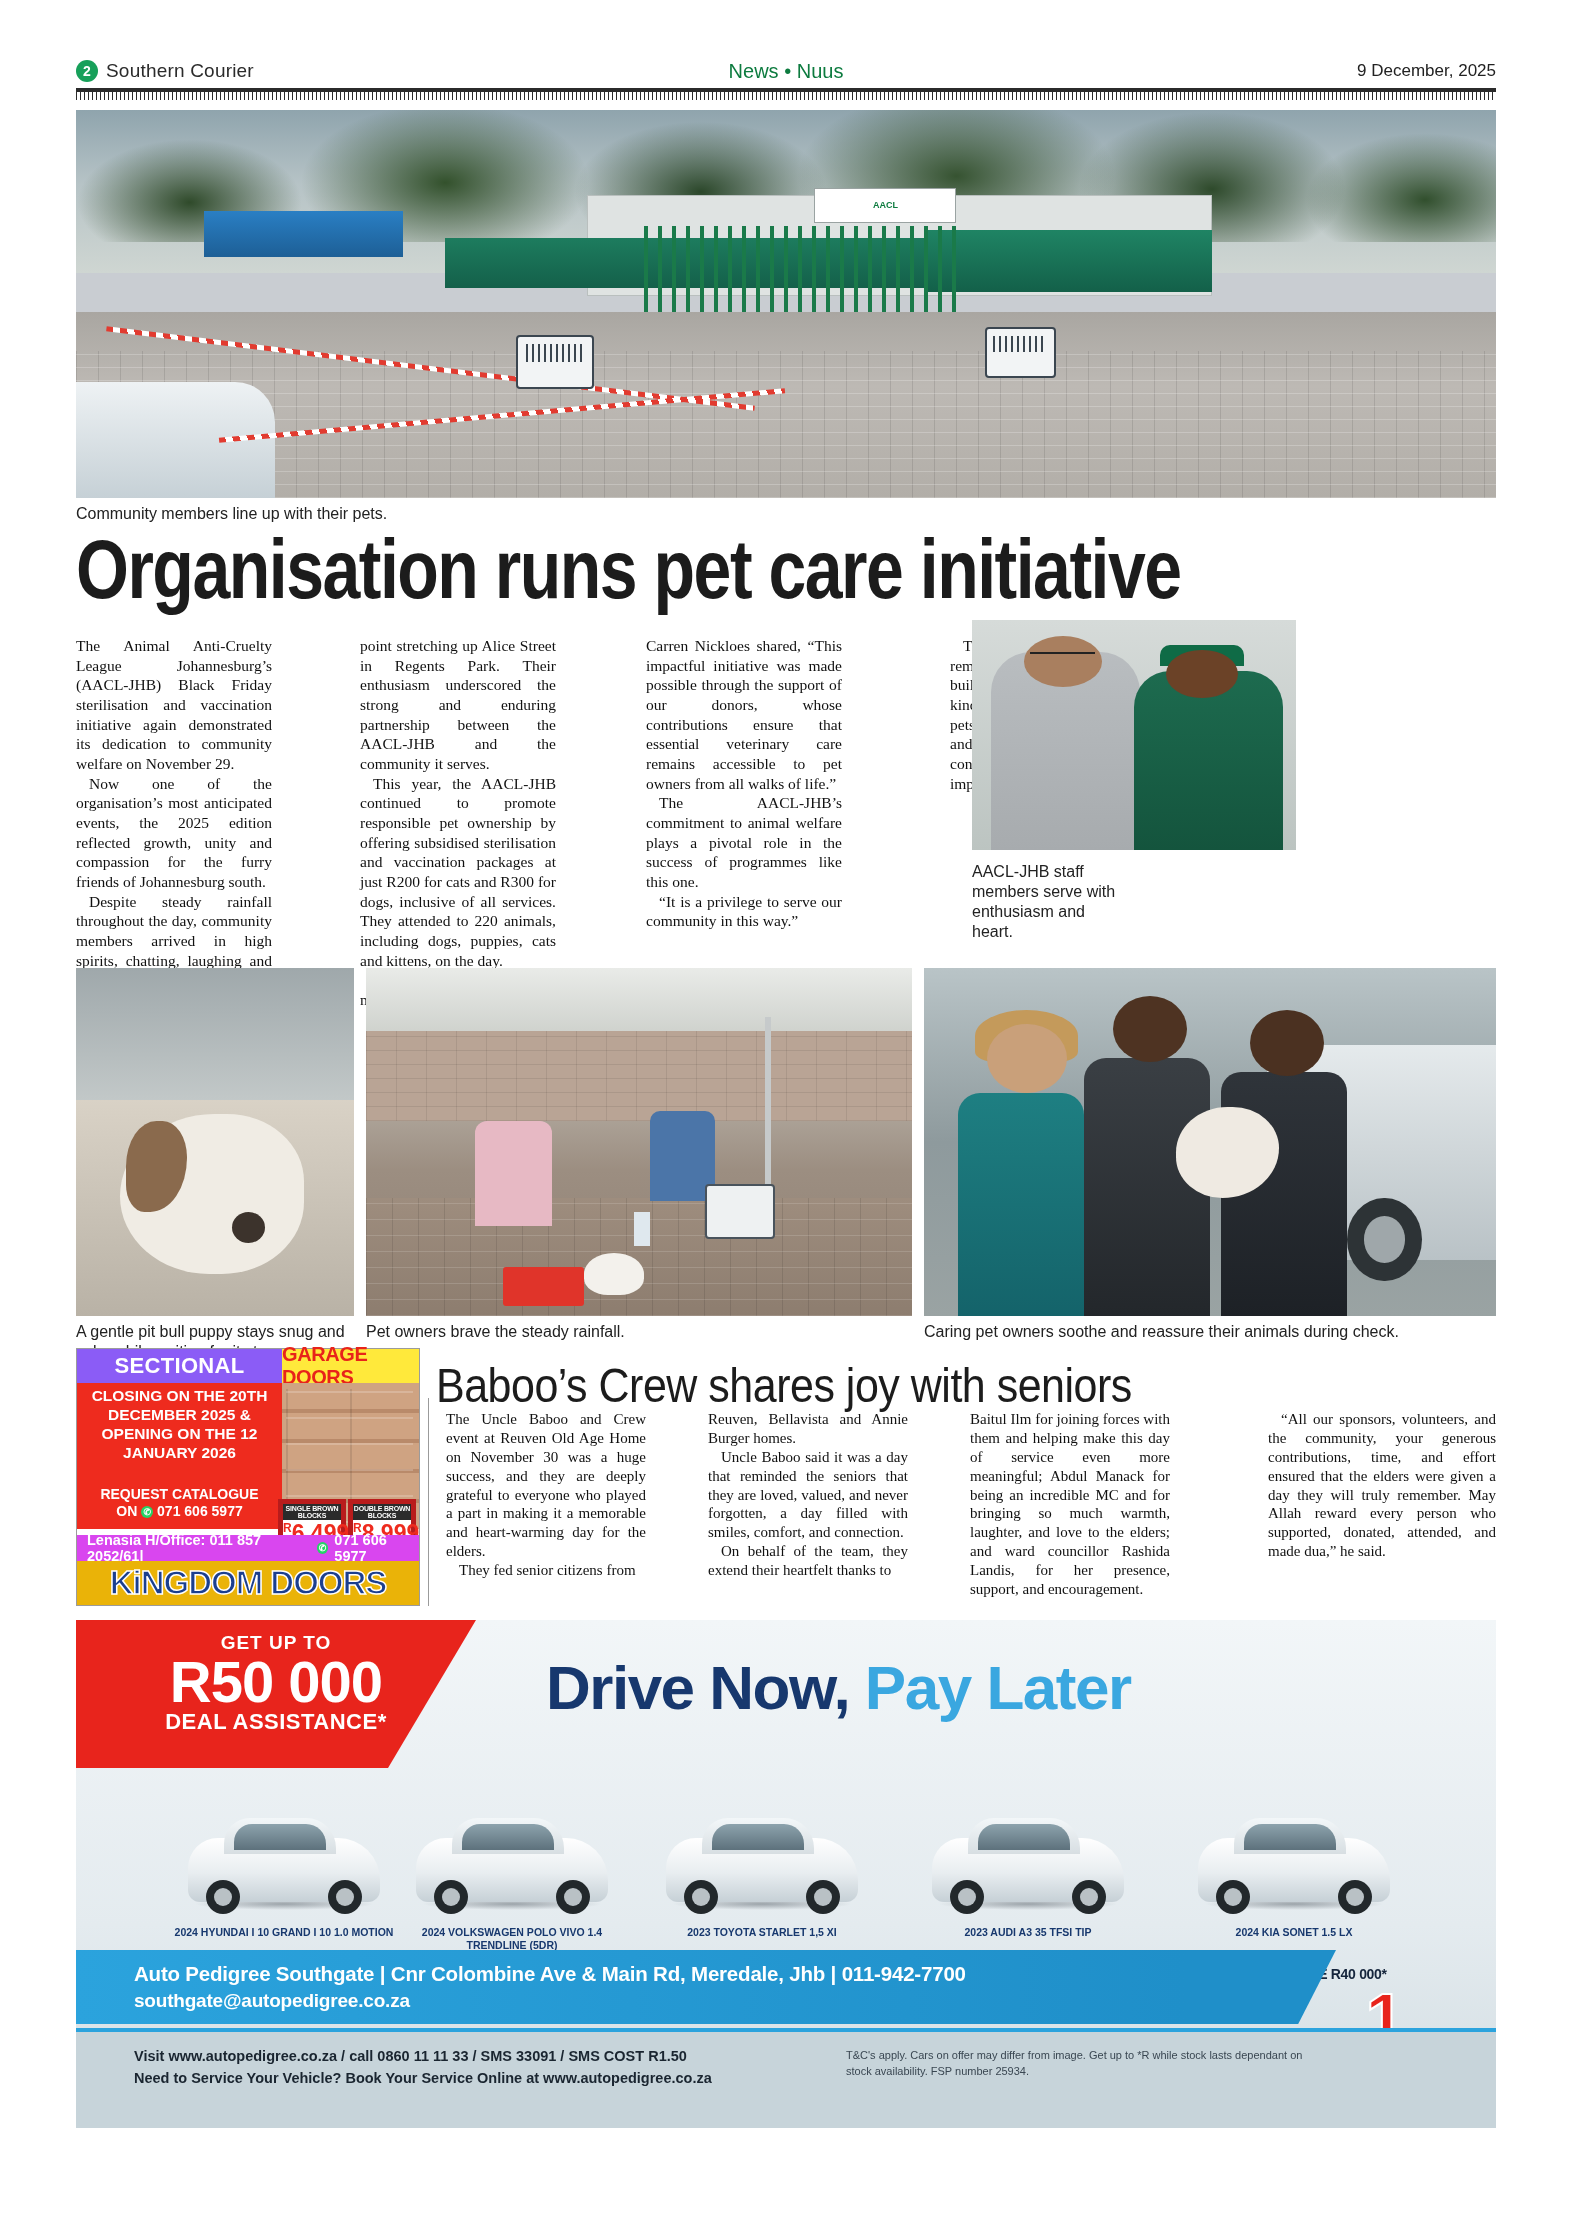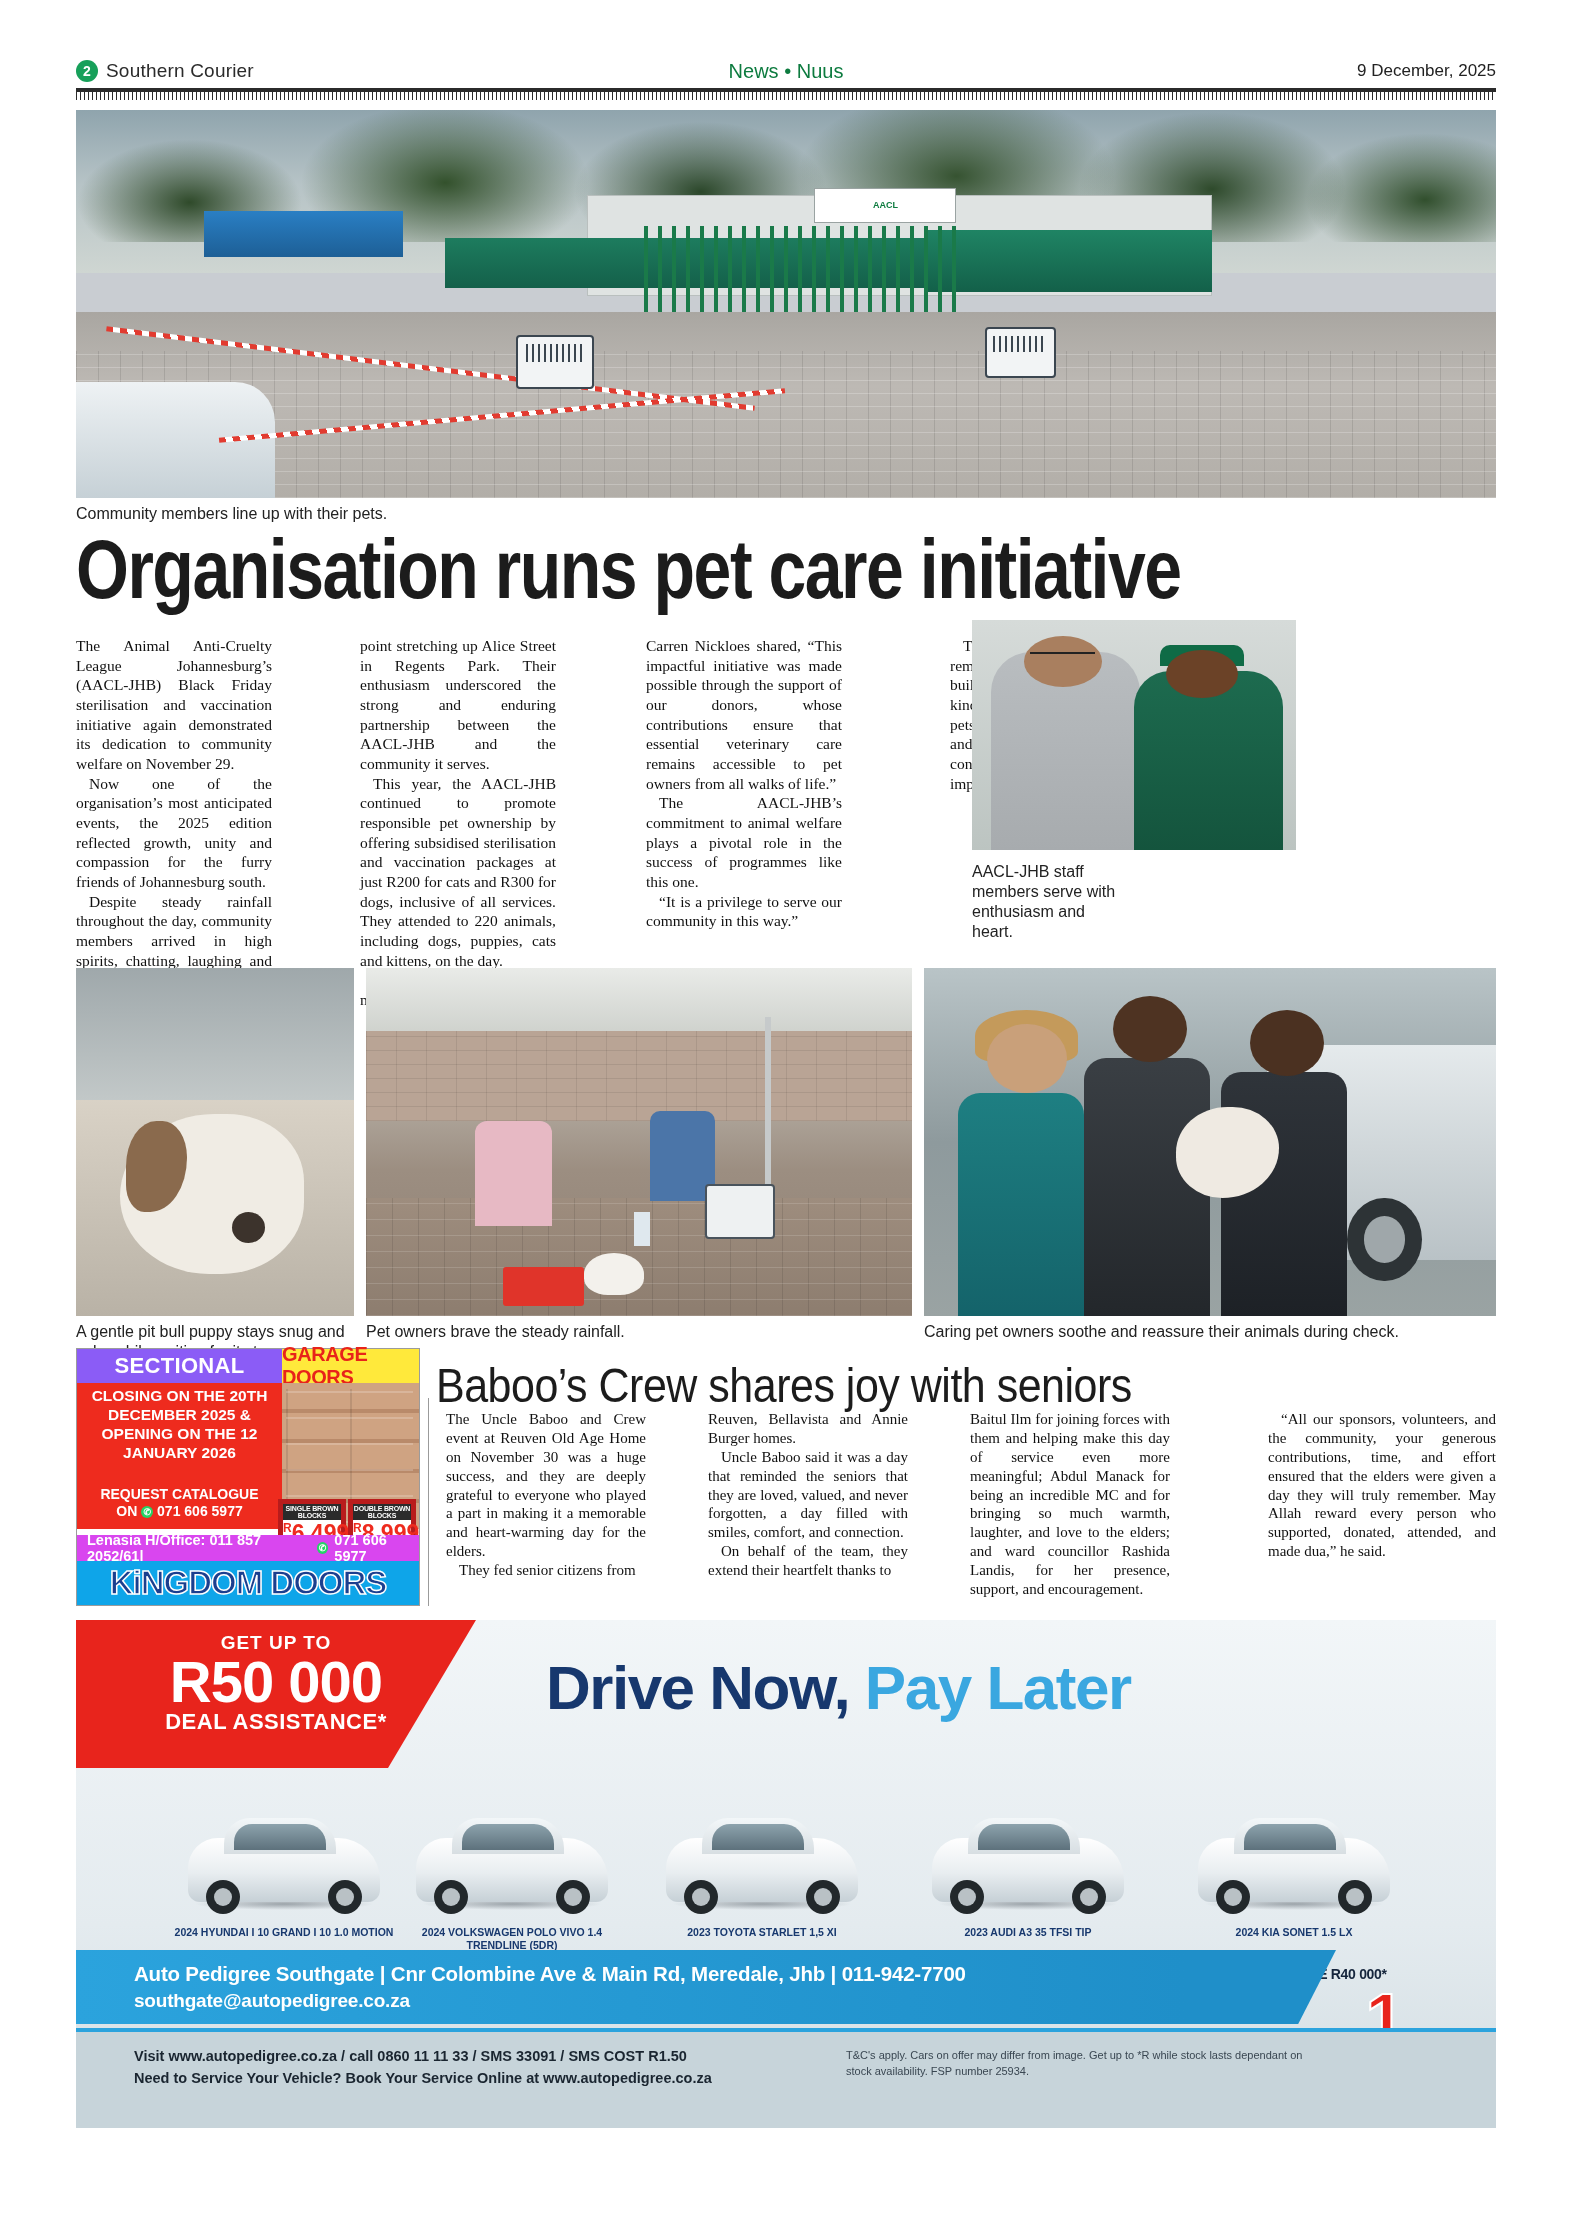--- a/index.html
+++ b/index.html
@@ -278,21 +278,21 @@
   .kd-box .hdr{ background:#2b2b2b; color:#fff; font-size:7px; font-weight:bold; padding:1px 0; letter-spacing:-.2px;}
   .kd-box .amt{ color:#ee2b1e; font-weight:bold; font-size:23px; line-height:1; padding:2px 0 0; }
   .kd-box .amt sup{ font-size:12px; vertical-align:super; }
   .kd-box .sz{ font-size:7px; color:#222; padding:1px 0 2px; }
   .kd-office {
     position:absolute; left:0; bottom:44px; width:100%; height:26px; background:#d946ef;
     color:#fff; font-weight:bold; font-size:14.5px; display:flex; align-items:center;
     padding-left:10px; gap:6px;
   }
   .kd-logo {
-    position:absolute; left:0; bottom:0; width:100%; height:44px; background:#0ea5e9;
+    position:absolute; left:0; bottom:0; width:100%; height:44px; background:#eab308;
     display:flex; align-items:center; justify-content:center;
   }
   .kd-logo span{
     color:#1b3f8f; font-size:33px; font-weight:bold; letter-spacing:-1px;
     -webkit-text-stroke: 1.5px #ffffff;
   }
 
   
   .headline-sub {
     position:absolute; left:436px; top:1358px; width:1060px;

